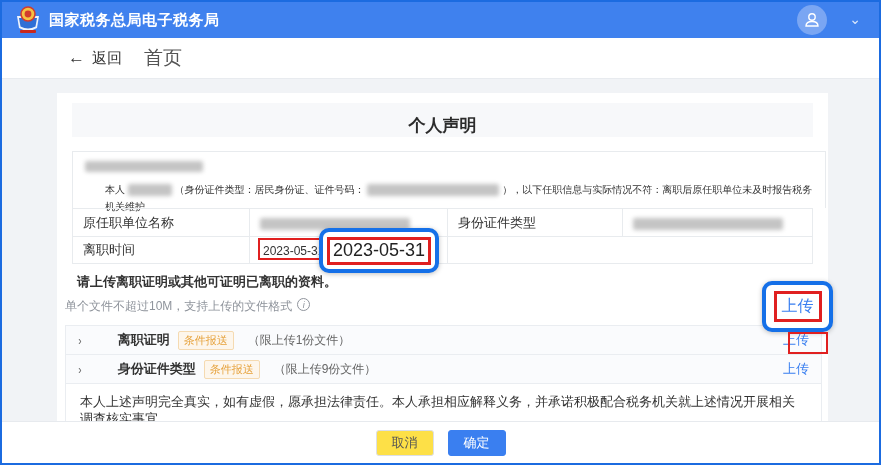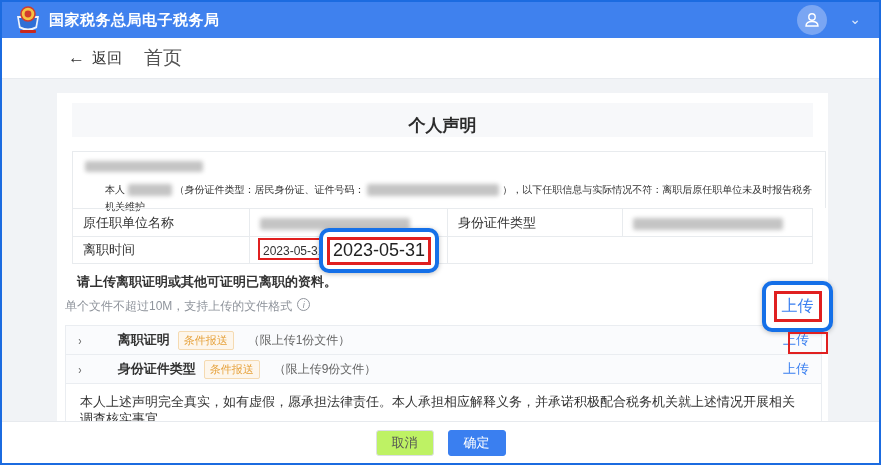--- a/index.html
+++ b/index.html
@@ -46,21 +46,21 @@
   .exp-chevron { font-size:11px; color:#666; margin-right:9px; transform:scale(.9,1.2); }
   .row-name { font-size:13px; font-weight:bold; color:#333;margin-left:27px; }
   .badge { font-size:11px; color:#e6a23c; background:#fdf6ec; border:1px solid #f5dab1; border-radius:2px; padding:1px 5px; margin-left:8px; }
   .limit { font-size:12px; color:#666; margin-left:14px; }
   .upload-link { margin-left:auto; font-size:13px; color:#3a7ff0; cursor:pointer; }
   .declaration { padding:9px 14px; font-size:13px; color:#333; line-height:17px; background:#fff; }
 
   
   .footer { position:absolute; left:0; top:419px; width:877px; height:42px; background:#fff; border-top:1px solid #e7eaee; display:flex; align-items:center; justify-content:center; gap:14px; }
   .btn { height:26px; padding:0 15px; font-size:13px; border-radius:3px; cursor:pointer; }
-  .btn-cancel { background:#bef264; border:1px solid #dcdfe6; color:#555; }
+  .btn-cancel { background:#fde047; border:1px solid #dcdfe6; color:#555; }
   .btn-confirm { background:#3a7ff0; border:1px solid #3a7ff0; color:#fff; }
 
   
   .red-box { position:absolute; border:2px solid #e02020; pointer-events:none; }
   .ann-date-box { left:256px; top:236px; width:64px; height:22px; }
   .ann-upload-link-box { left:786px; top:330px; width:40px; height:22px; }
   .callout { position:absolute; background:#fff; border:4px solid #1570e8; border-radius:10px; box-shadow:0 1px 5px rgba(0,0,0,.25); display:flex; align-items:center; justify-content:center; }
   .callout-date { left:317px; top:226px; width:120px; height:45px; }
   .callout-upload { left:760px; top:279px; width:71px; height:51px; }
   .callout-inner { border:3px solid #e02020; display:flex; align-items:center; justify-content:center; }

